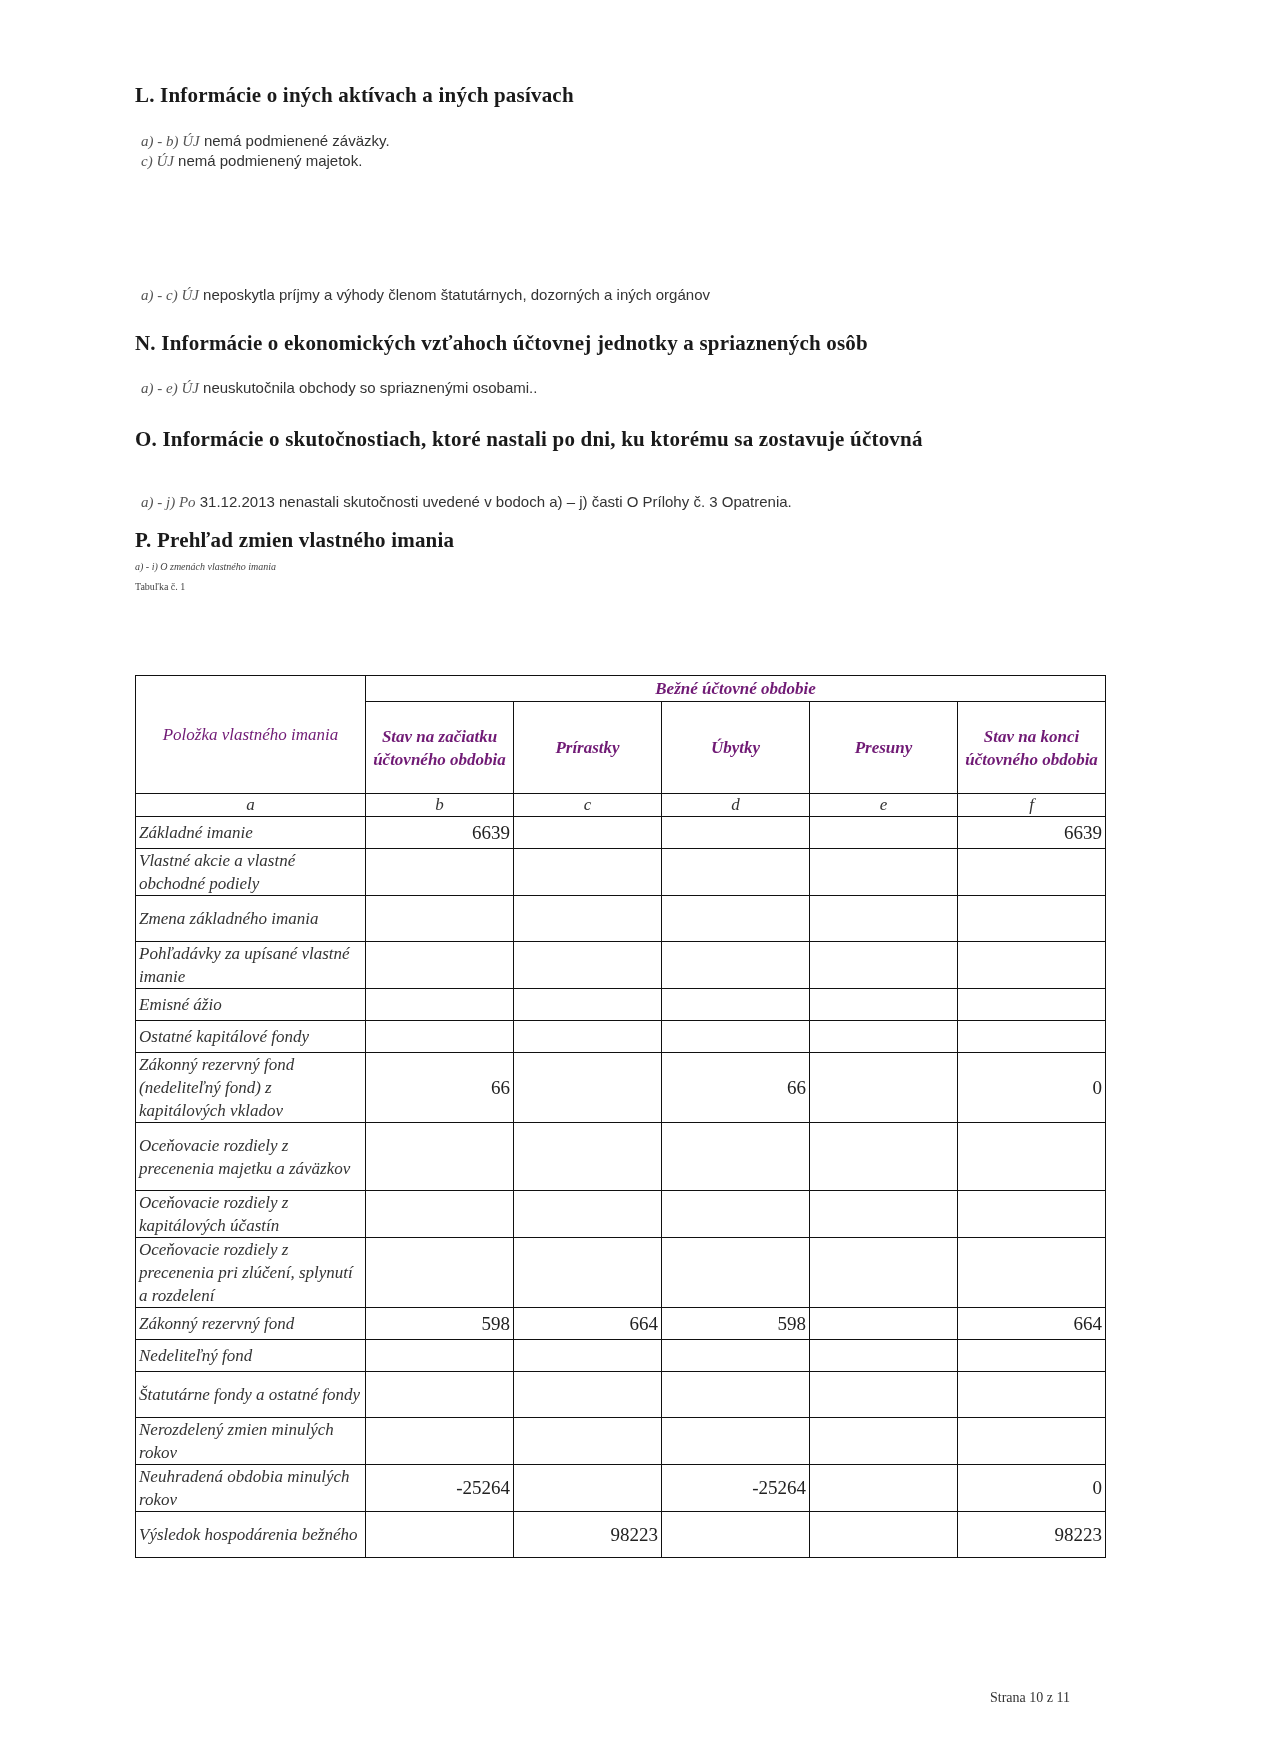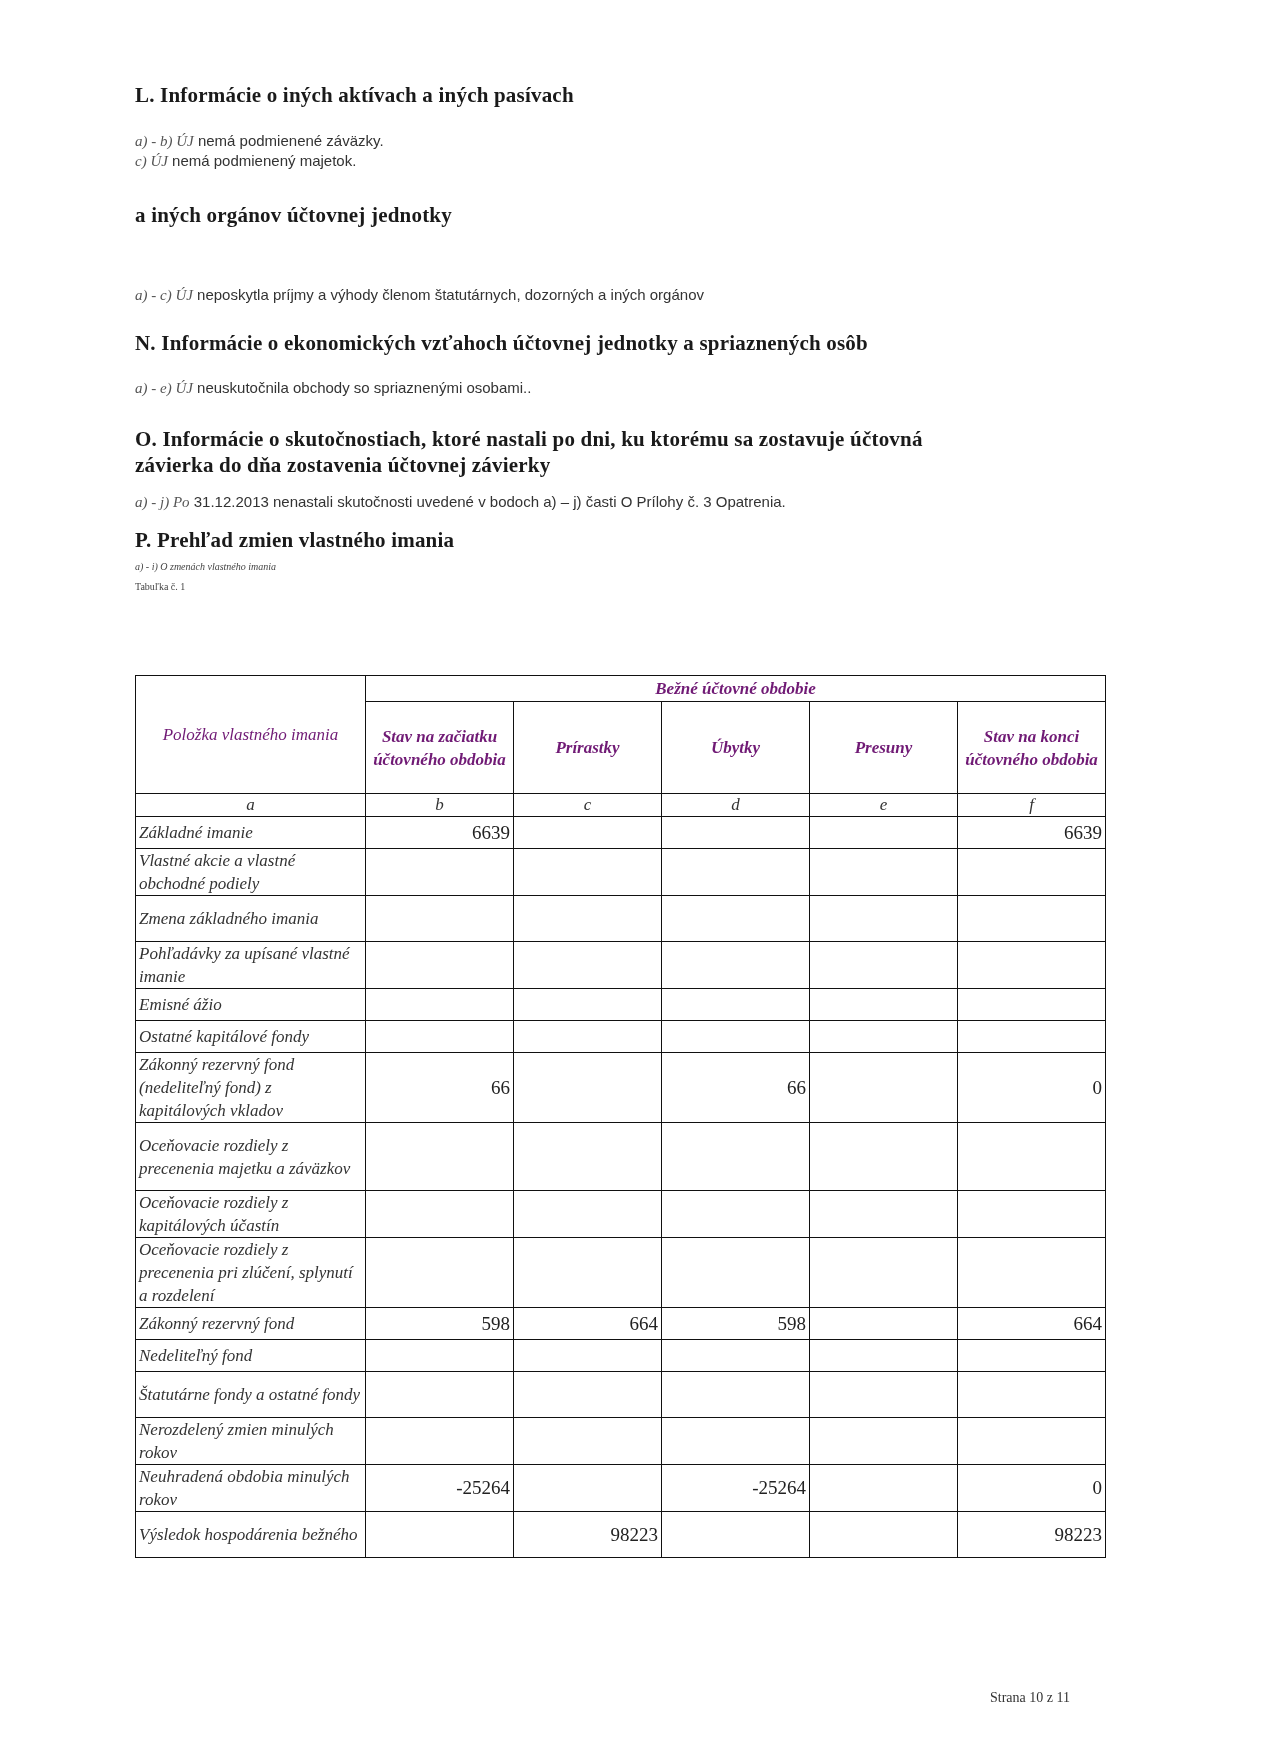--- a/index.html
+++ b/index.html
@@ -1,21 +1,21 @@
 <!DOCTYPE html>
 <html><head>
 <meta charset="utf-8">
 <style>
   html, body { margin: 0; padding: 0; background: #ffffff; }
   body { width: 1275px; height: 1755px; position: relative; overflow: hidden;
          font-family: "Liberation Serif", "DejaVu Serif", serif; color: #111; }
   .abs { position: absolute; }
   .sec-title { font-weight: bold; font-size: 21px; line-height: 26px; color: #1a1a1a; letter-spacing: 0.2px; }
   .sec-text { font-family: "Liberation Sans", "DejaVu Sans", sans-serif; font-size: 15px; line-height: 20px; color: #333; }
-  .sec-text i { font-family: "Liberation Serif", serif; font-style: italic; color: #555; }
+  .sec-text i { font-family: "Liberation Serif", serif; font-style: italic; color: #555; margin-left: 6px; }
   .caption { font-family: "Liberation Serif", serif; font-size: 10px; line-height: 20px; color: #444; }
   .caption i { font-style: italic; }
 
   table.eq { position: absolute; left: 135px; top: 675px; width: 970px;
              border-collapse: collapse; table-layout: fixed;
              font-family: "Liberation Serif", serif; }
   table.eq td, table.eq th { border: 1.5px solid #111; padding: 0 3px; vertical-align: middle; }
   table.eq th { font-style: italic; font-weight: bold; font-size: 17px; line-height: 23px; text-align: center; color: #701a75; }
   table.eq th.lbl-a { font-weight: normal; }
   table.eq td.letter { text-align: center; font-style: italic; font-size: 17px; height: 22px; color: #333; }
@@ -30,36 +30,34 @@
 <div class="abs sec-text" style="left:135px; top:131px;">
   <i>a) - b) ÚJ</i>
   <span>nemá podmienené záväzky.</span>
 </div>
 <div class="abs sec-text" style="left:135px; top:151px;">
   <i>c) ÚJ</i>
   <span>nemá podmienený majetok.</span>
 </div>
 
 <div class="abs sec-title" style="left:135px; top:202px;">
-  <div>a iných orgánov účtovnej jednotky</div>
 </div>
 <div class="abs sec-text" style="left:135px; top:285px;">
   <i>a) - c) ÚJ</i>
   <span>neposkytla príjmy a výhody členom štatutárnych, dozorných a iných orgánov</span>
 </div>
 
 <div class="abs sec-title" style="left:135px; top:330px;">N. Informácie o ekonomických vzťahoch účtovnej jednotky a spriaznených osôb</div>
 <div class="abs sec-text" style="left:135px; top:378px;">
   <i>a) - e) ÚJ</i>
   <span>neuskutočnila obchody so spriaznenými osobami..</span>
 </div>
 
 <div class="abs sec-title" style="left:135px; top:426px;">
   <div>O. Informácie o skutočnostiach, ktoré nastali po dni, ku ktorému sa zostavuje účtovná</div>
-  <div>závierka do dňa zostavenia účtovnej závierky</div>
 </div>
 <div class="abs sec-text" style="left:135px; top:492px;">
   <i>a) - j) Po</i>
   <span>31.12.2013 nenastali skutočnosti uvedené v bodoch a) – j) časti O Prílohy č. 3 Opatrenia.</span>
 </div>
 
 <div class="abs sec-title" style="left:135px; top:527px;">P. Prehľad zmien vlastného imania</div>
 <div class="abs caption" style="left:135px; top:557px;"><i>a) - i) O zmenách vlastného imania</i></div>
 <div class="abs caption" style="left:135px; top:577px;">Tabuľka č. 1</div>
 

